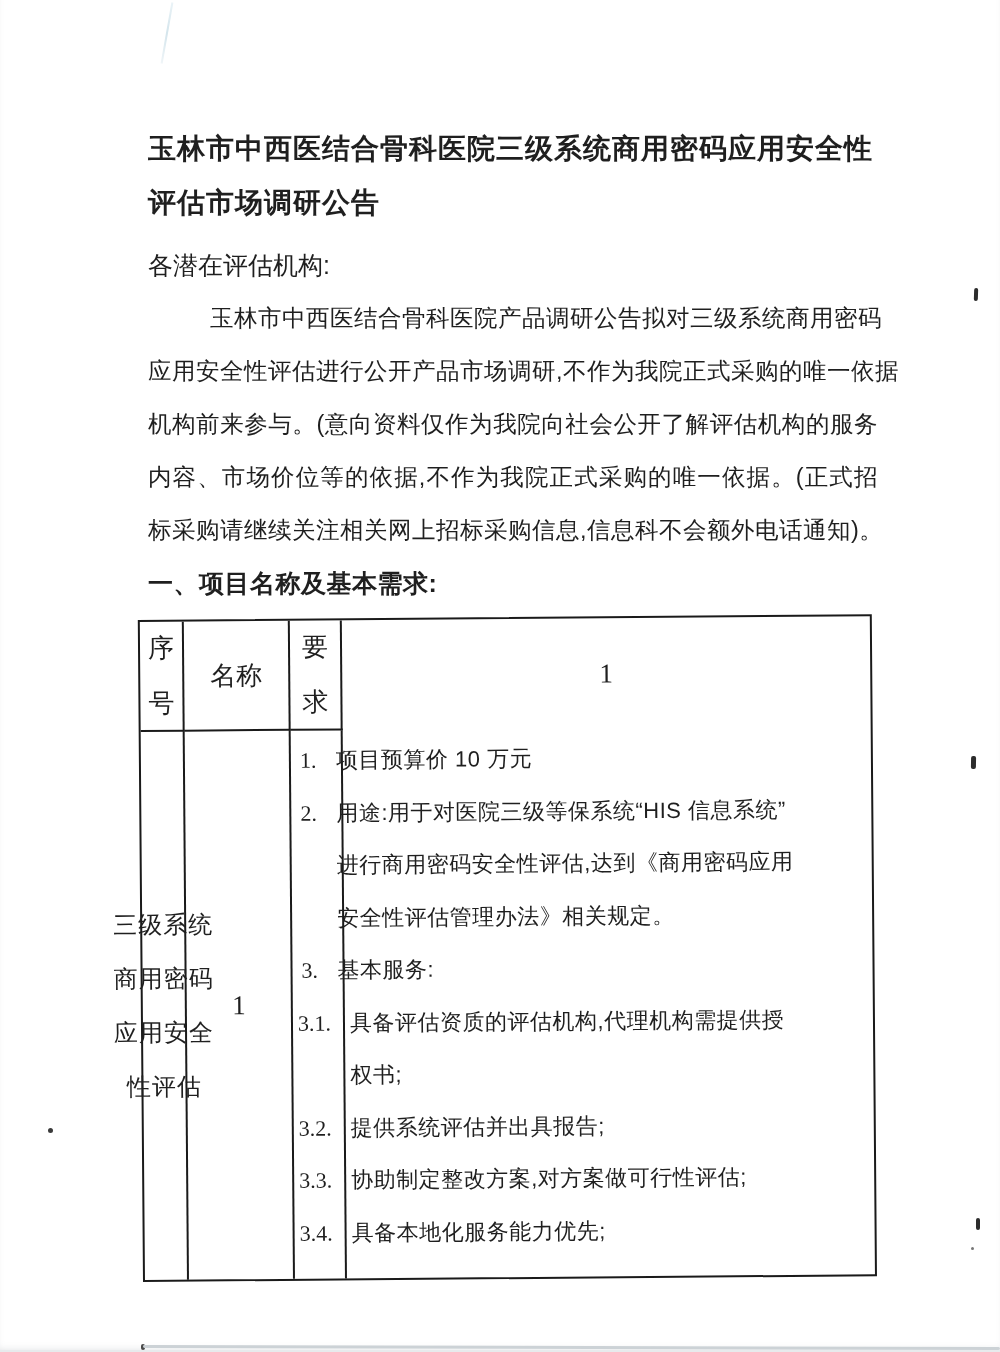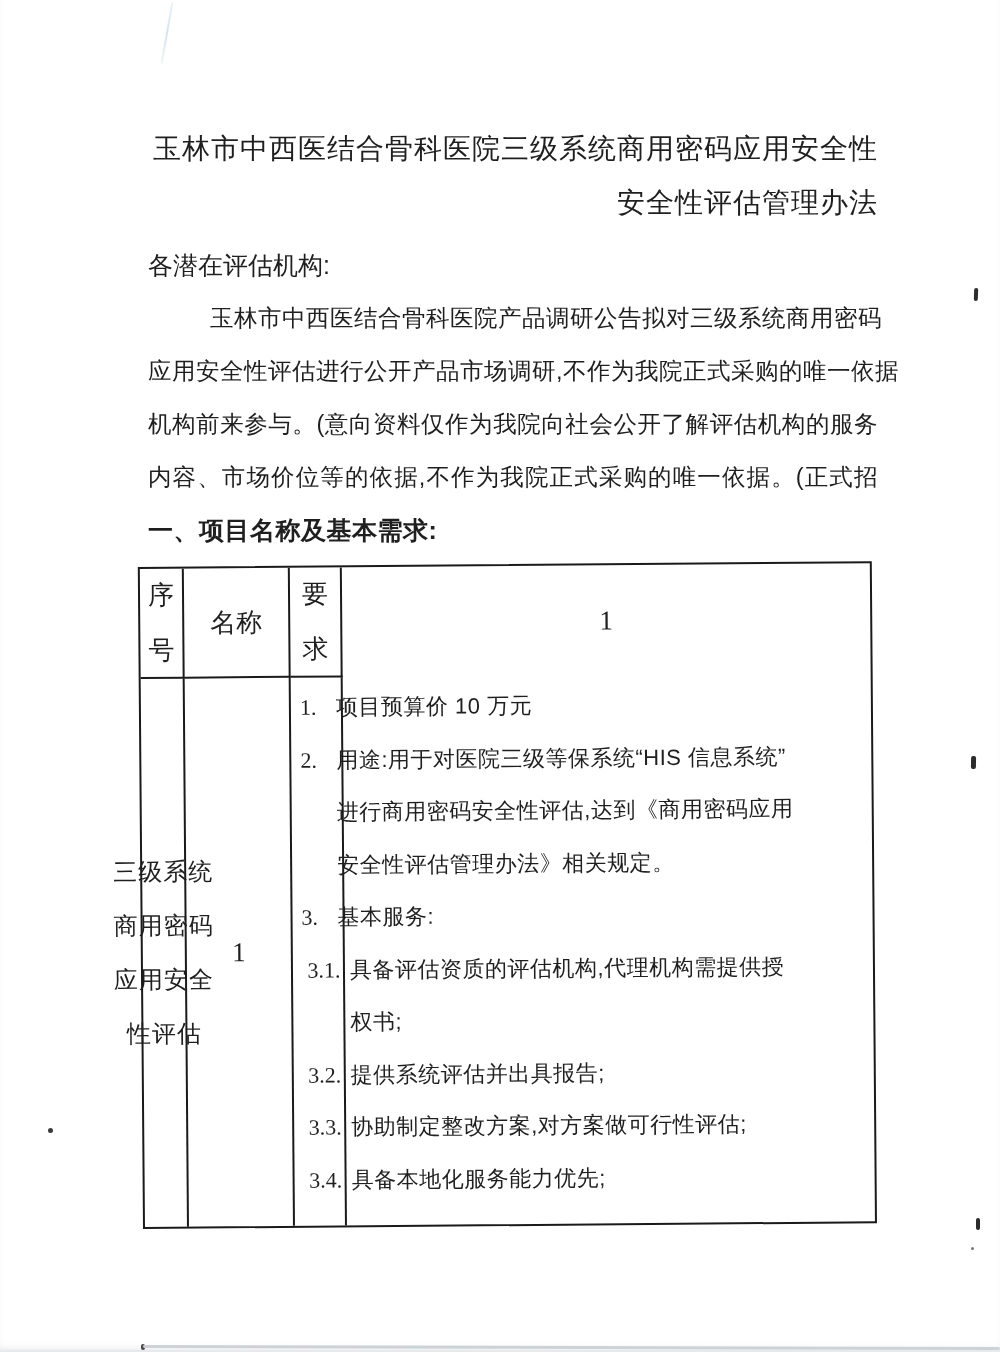--- a/index.html
+++ b/index.html
@@ -19,21 +19,21 @@
     color: var(--ink);
     box-shadow: inset 0 -6px 10px -6px rgba(120,130,138,.35);
   }
   .doc {
     position: absolute;
     top: 0; left: 148px;
     width: 730px;
     padding-top: 122px;
   }
   
-  .title { text-align: right; font-weight: normal; letter-spacing: 1px; }
+  .title { text-align: left; font-weight: bold; letter-spacing: 1px; }
   .title-line { display: block; font-size: 28px; line-height: 54px; white-space: nowrap; }
   
   .salutation { margin-top: 9px; font-size: 25px; line-height: 53px; }
   
   .p-line {
     font-size: 23.5px;
     line-height: 53px;
     text-align: justify;
     text-align-last: justify;
     white-space: nowrap;
@@ -63,21 +63,21 @@
   }
   .hcell.wrap2 { white-space: normal; padding: 7px 8px; }
   .bcell { display: flex; align-items: center; justify-content: center; }
   .num-cell { font-family: "Liberation Serif", serif; font-size: 27px; }
   .name-cell { flex-direction: column; text-align: center; font-size: 24px; line-height: 54px; letter-spacing: 1px; }
   .name-line { display: block; white-space: nowrap; }
   .req-cell { display: block; padding: 4px 2px 0 5px; }
   .req { display: flex; align-items: flex-start; font-size: 22px; line-height: 52.5px; }
   .req-marker { flex: 0 0 auto; font-family: "Liberation Serif", serif; }
   .req.l1 .req-marker { width: 40px; padding-left: 4px; }
-  .req.l2 .req-marker { width: 52px; text-align: center; }
+  .req.l2 .req-marker { width: 52px; }
   .req-text { flex: 1 1 auto; min-width: 0; }
   .req-line { display: block; white-space: nowrap; letter-spacing: .5px; }
   
   .speck { position: absolute; background: #2c2c2c; border-radius: 2px; }
   .speck.s1 { left: 974px; top: 288px; width: 4px; height: 13px; transform: rotate(2deg); }
   .speck.s2 { left: 971px; top: 756px; width: 5px; height: 13px; transform: rotate(1deg); }
   .speck.s3 { left: 976px; top: 1218px; width: 4px; height: 12px; }
   .speck.s4 { left: 971px; top: 1247px; width: 3px; height: 3px; border-radius: 50%; opacity: .65; }
   .speck.dot { left: 48px; top: 1128px; width: 5px; height: 5px; border-radius: 50%; background: #3a3a3a; }
   .speck.dot2 { left: 141px; top: 1344px; width: 4px; height: 6px; background: #4a4a4a; }
@@ -93,30 +93,31 @@
   .bottom-edge { position: absolute; left: 0; right: 0; bottom: 0; height: 2px; background: #e7eaec; }
 </style>
 </head>
 <body>
 
 <div class="page">
   <div class="doc">
 
     <h1 class="title">
       <span class="title-line">玉林市中西医结合骨科医院三级系统商用密码应用安全性</span>
-      <span class="title-line">安全性评估管理办法</span>
+      <span class="title-line">评估市场调研公告</span>
     </h1>
 
     <p class="salutation">各潜在评估机构:</p>
 
     <div class="paragraph">
       <div class="p-line indent">玉林市中西医结合骨科医院产品调研公告拟对三级系统商用密码</div>
       <div class="p-line">应用安全性评估进行公开产品市场调研,不作为我院正式采购的唯一依据</div>
       <div class="p-line">机构前来参与。(意向资料仅作为我院向社会公开了解评估机构的服务</div>
       <div class="p-line">内容、市场价位等的依据,不作为我院正式采购的唯一依据。(正式招</div>
+      <div class="p-line">标采购请继续关注相关网上招标采购信息,信息科不会额外电话通知)。</div>
     </div>
 
     <div class="section-heading">一、项目名称及基本需求:</div>
 
     <div class="req-table">
 
       <div class="cell hcell wrap2">序号</div>
       <div class="cell hcell">名称</div>
       <div class="cell hcell">要求</div>
 

